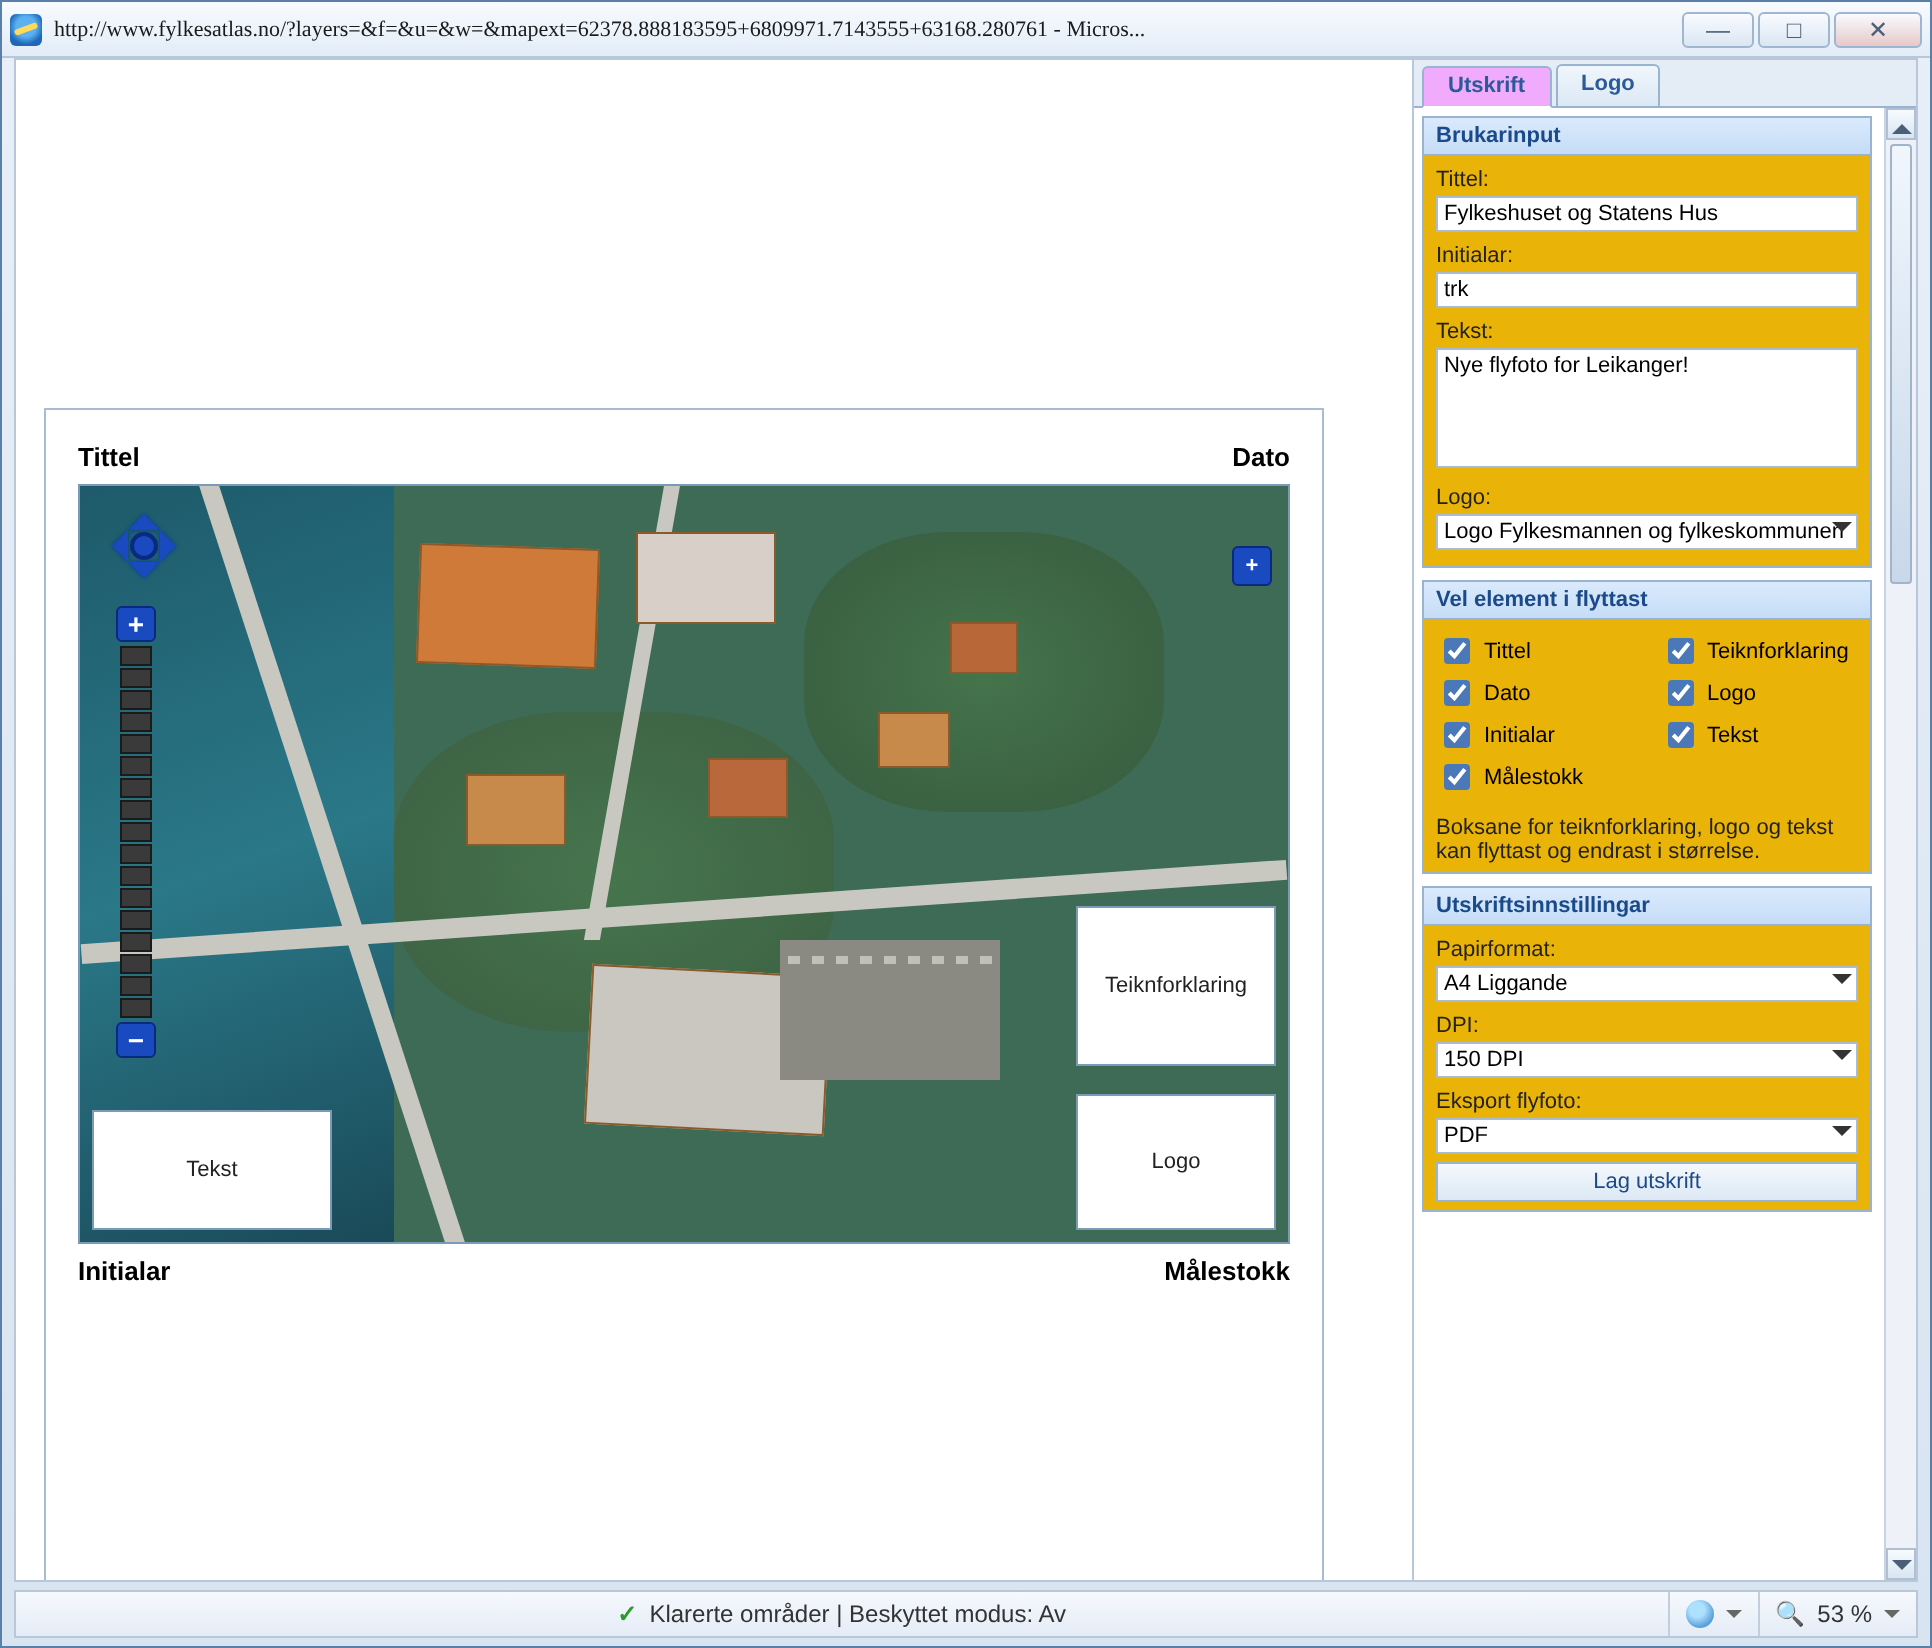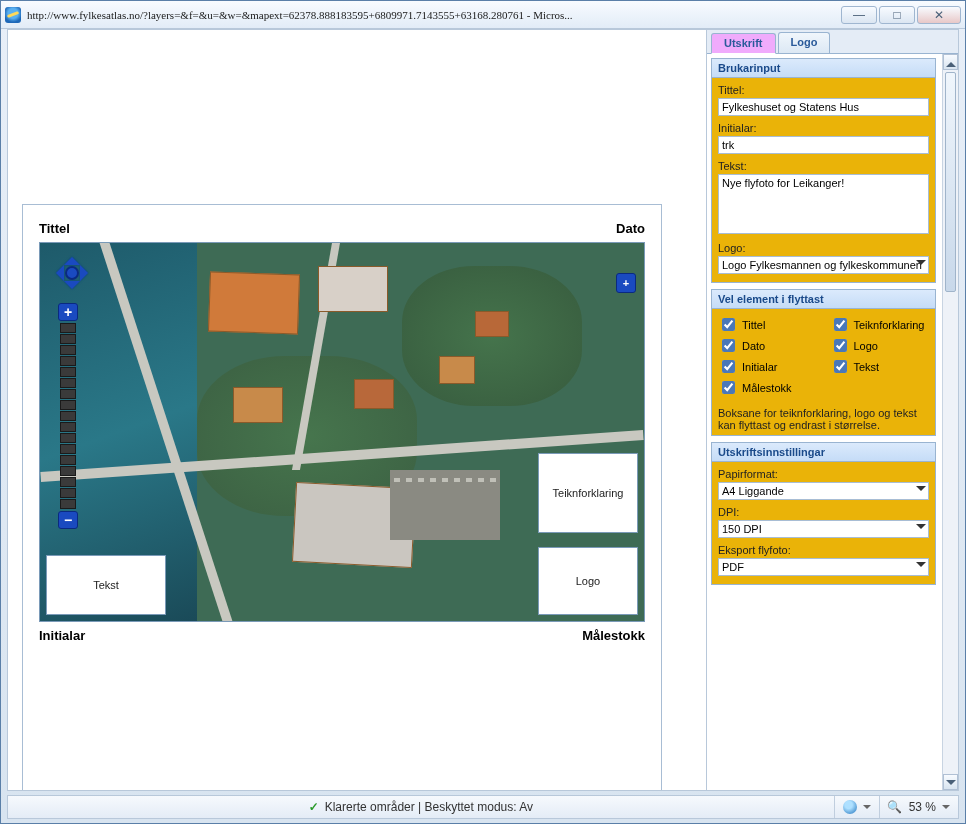--- a/index.html
+++ b/index.html
@@ -373,20 +373,21 @@
 
         <div class="panel">
           <div class="panel-hd">Utskriftsinnstillingar</div>
           <div class="panel-body">
             <div class="fld-label">Papirformat:</div>
             <div class="select-wrap"><input class="fld-input" readonly="" value="A4 Liggande" style=""></div>
             <div class="fld-label">DPI:</div>
             <div class="select-wrap"><input class="fld-input" readonly="" value="150 DPI" style=""></div>
             <div class="fld-label">Eksport flyfoto:</div>
             <div class="select-wrap"><input class="fld-input" readonly="" value="PDF" style=""></div>
+            <div class="make-btn">Lag utskrift</div>
           </div>
         </div>
 
       </div>
 
       <div class="vscroll">
         <div class="arrow-btn up">
             <span></span>
           </div>
         <div class="thumb"></div>

